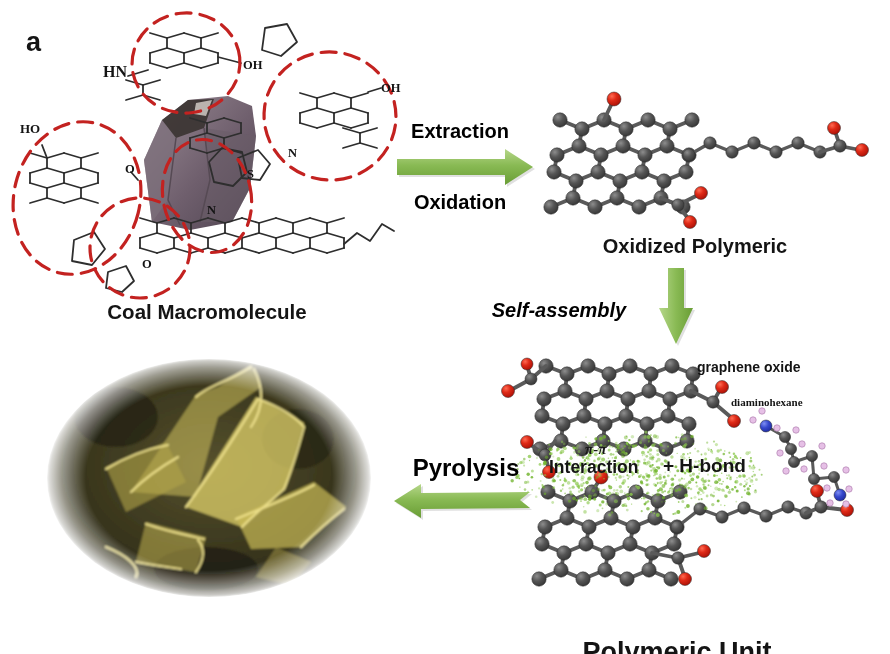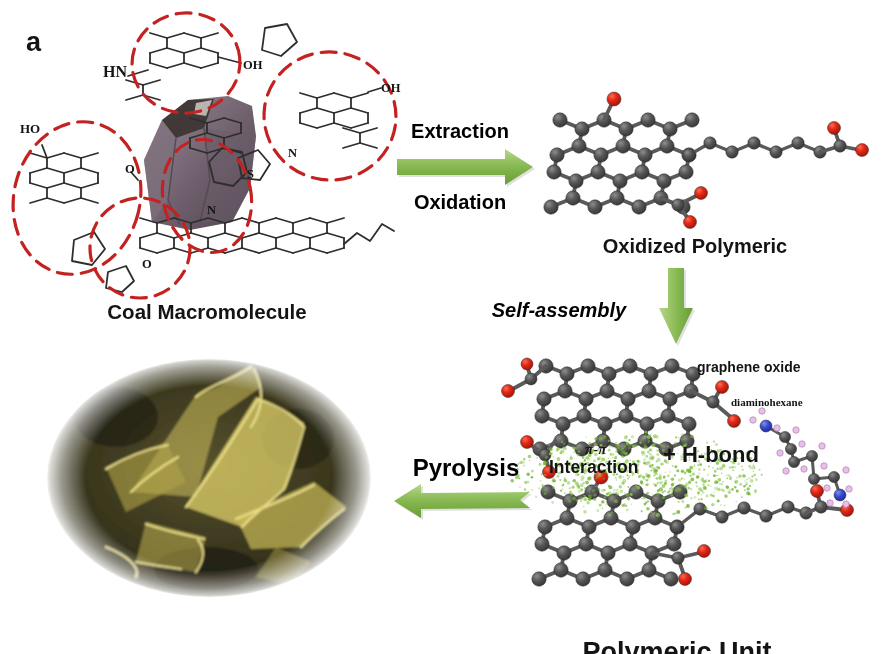--- a/index.html
+++ b/index.html
@@ -1276,21 +1276,21 @@
   <span class="lbl red ctr" style="left:401px;top:455px;width:130px;font-size:24px;">Pyrolysis</span>
 
   <span class="lbl blk ctr" style="left:62px;top:301px;width:290px;font-size:20.5px;">Coal Macromolecule</span>
   <span class="lbl blk ctr" style="left:560px;top:236px;width:270px;font-size:20px;">Oxidized Polymeric</span>
   <span class="lbl blk ctr" style="left:562px;top:638px;width:230px;font-size:27px;">Polymeric Unit</span>
 
   <span class="lbl blk" style="left:697px;top:360px;font-size:14px;">graphene oxide</span>
   <span class="lbl blk" style="left:731px;top:397px;font-size:11px;font-family:Liberation Serif, serif;">diaminohexane</span>
   <span class="lbl blk ser" style="left:585px;top:442px;font-size:15px;font-style:italic;text-align:right;">π-π</span>
   <span class="lbl blk" style="left:549px;top:458px;font-size:17.5px;">Interaction</span>
-  <span class="lbl blk" style="left:663px;top:443px;font-size:22px;">+ H-bond</span>
+  <span class="lbl blk" style="left:663px;top:456px;font-size:19px;">+ H-bond</span>
 
   <span class="lbl blk ser" style="left:103px;top:64px;font-size:16px;">HN</span>
   <span class="lbl blk ser" style="left:243px;top:59px;font-size:12.5px;">OH</span>
   <span class="lbl blk ser" style="left:381px;top:82px;font-size:12.5px;">OH</span>
   <span class="lbl blk ser" style="left:20px;top:122px;font-size:13px;">HO</span>
   <span class="lbl blk ser" style="left:125px;top:163px;font-size:12.5px;">O</span>
   <span class="lbl blk ser" style="left:288px;top:147px;font-size:12.5px;">N</span>
   <span class="lbl blk ser" style="left:247px;top:168px;font-size:12.5px;">S</span>
   <span class="lbl blk ser" style="left:207px;top:204px;font-size:12.5px;">N</span>
   <span class="lbl blk ser" style="left:142px;top:258px;font-size:12.5px;">O</span>

